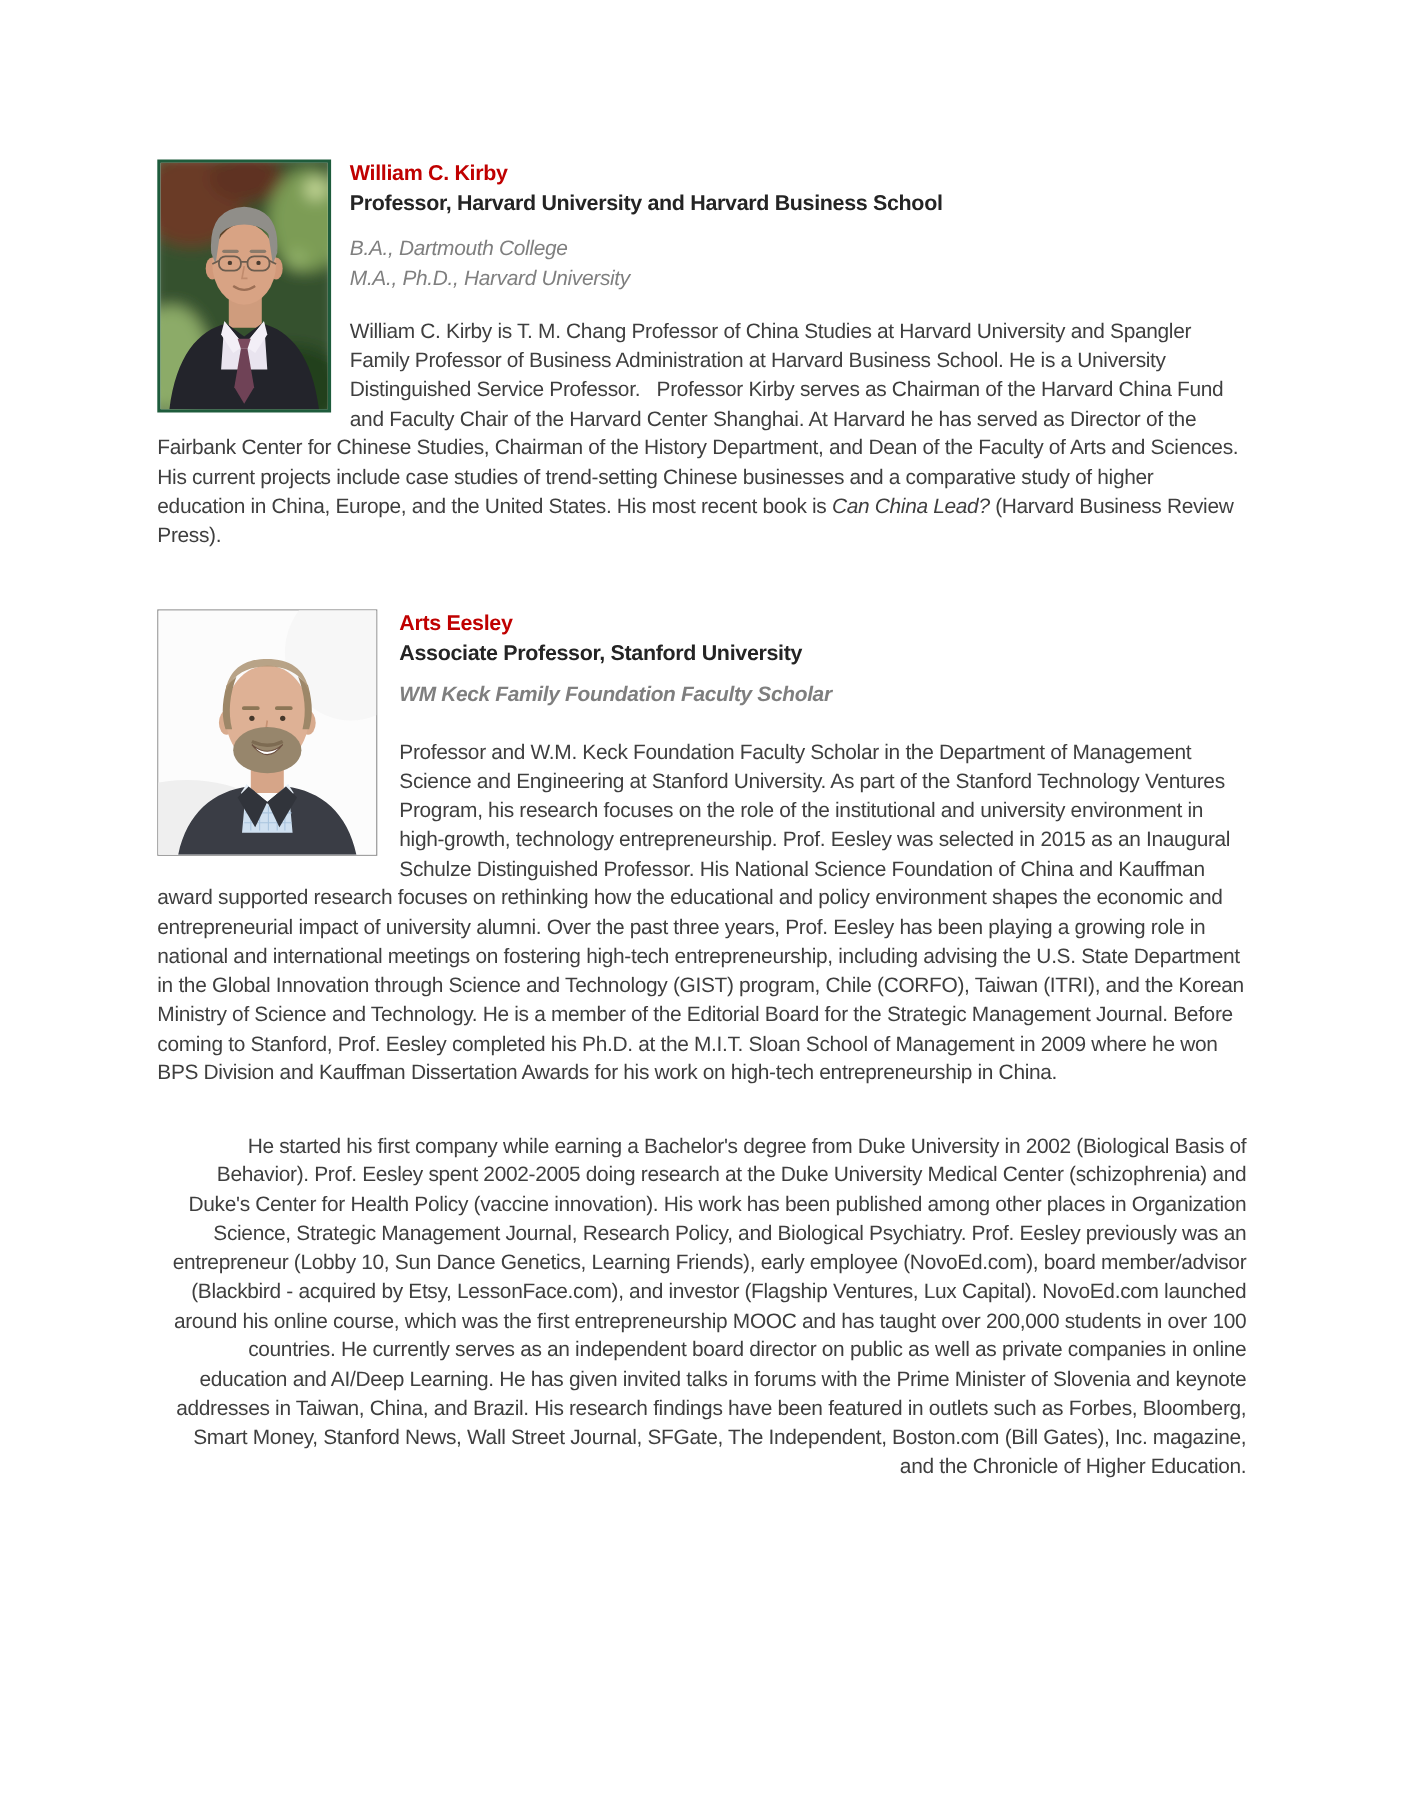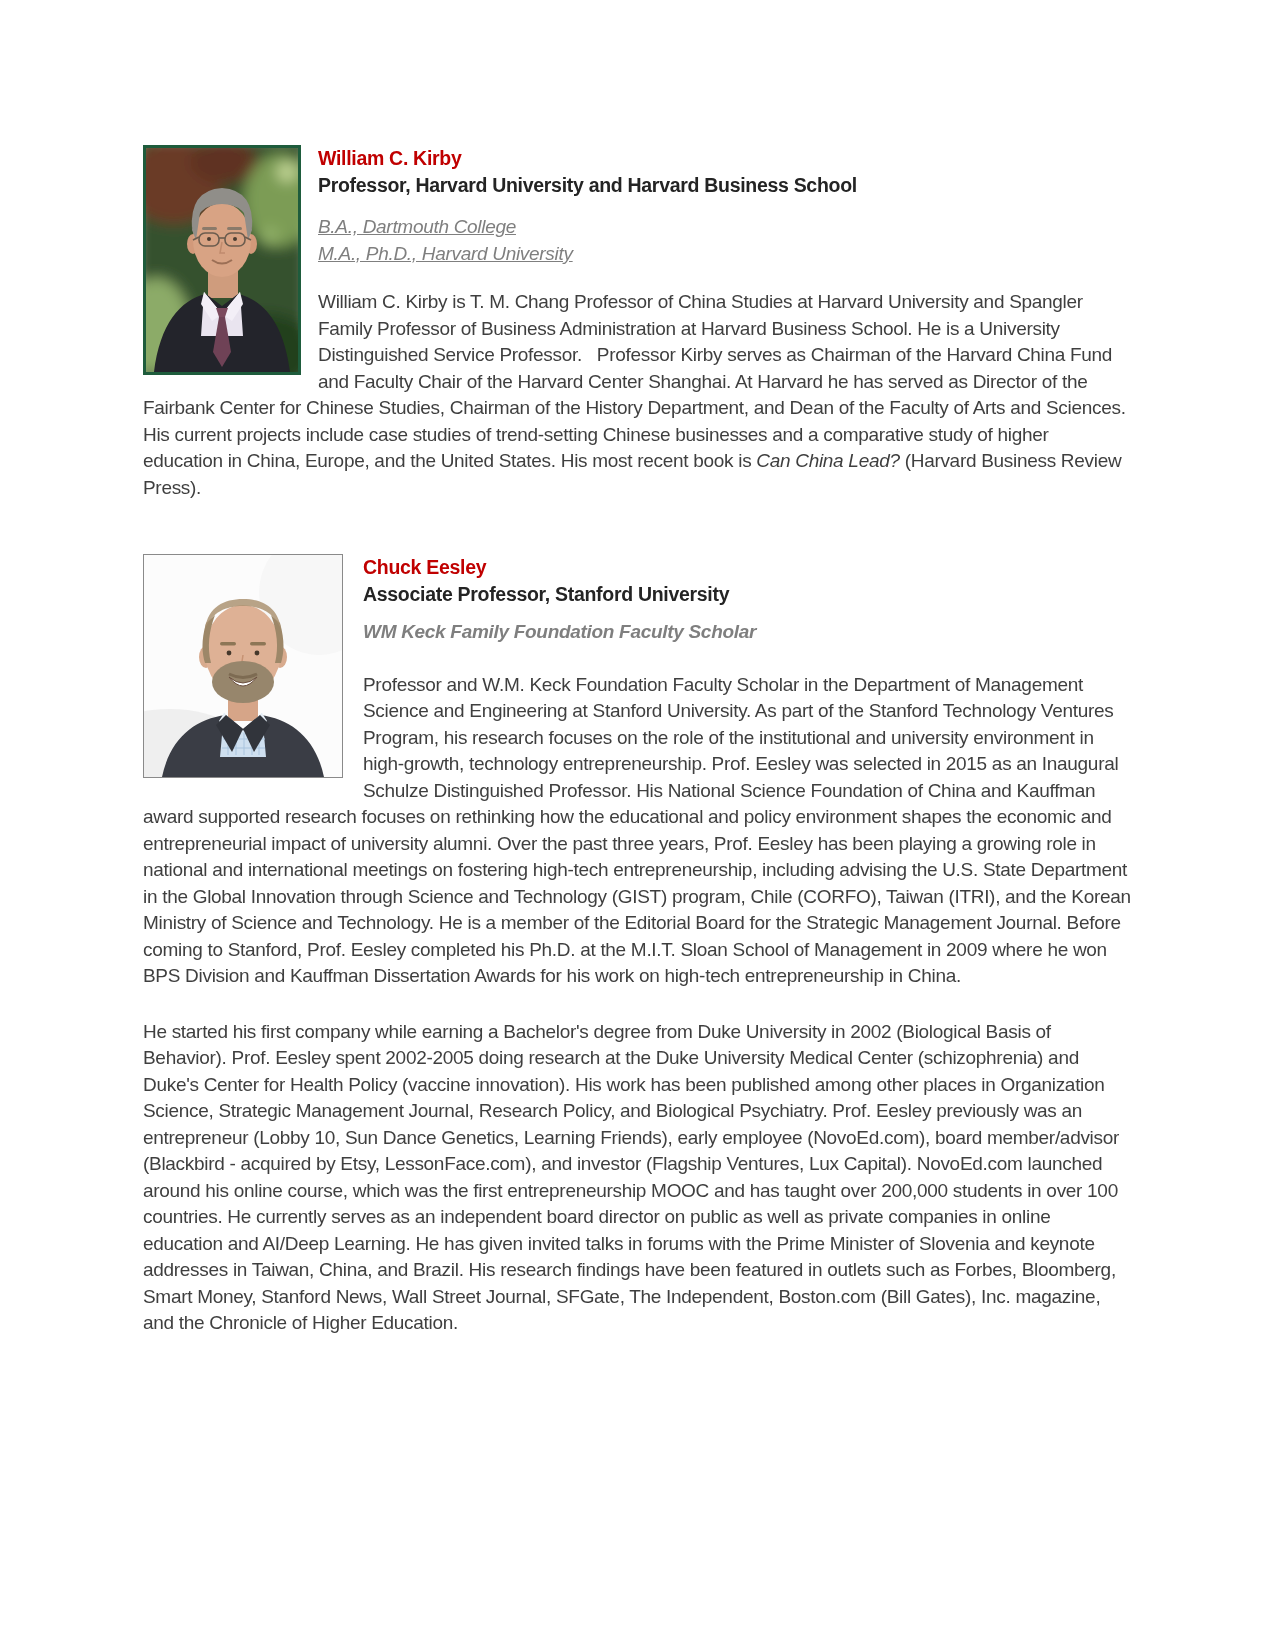--- a/index.html
+++ b/index.html
@@ -18,25 +18,25 @@
   .eesley-section { margin-top:53px; }
 
   figure { margin:0; }
   .photo { float:left; background:#fff; }
   .photo svg { display:block; width:100%; height:100%; }
   .photo-kirby { width:152px; height:224px; border:3px solid #1e5c3c; margin-right:17px; }
   .photo-eesley { width:198px; height:222px; border:1px solid #8a8a8a; margin-right:20px; }
 
   h2.name  { margin:0; font-size:19.5px; font-weight:bold; color:#c00000; line-height:26.5px; }
   h3.title { margin:0; font-size:19.5px; font-weight:bold; color:#242424; line-height:26.5px;padding-left:44px; }
-  p.creds  { margin:16px 0 0 0; font-style:italic; color:#7f7f7f;text-decoration:underline; }
+  p.creds  { margin:16px 0 0 0; font-style:italic; color:#7f7f7f; }
   p.scholar{ margin:12px; font-style:italic; font-weight:bold; color:#7f7f7f; }
   p.bio    { margin:22px 0 0 0; white-space:pre-wrap; }
   .eesley-section p.bio-p1 { margin-top:26px; }
-  .eesley-section p.bio-p2 { margin-top:29px; }
+  .eesley-section p.bio-p2 { margin-top:40px;text-align:right; }
   i.book { font-style:italic;margin-top:25px; }
 </style>
 </head>
 <body>
 
 <div class="page">
 
   <section class="profile kirby-section">
     <figure class="photo photo-kirby">
       <svg viewBox="0 0 152 224" preserveAspectRatio="none" aria-hidden="true">
@@ -122,20 +122,20 @@
         <rect x="106" y="87" width="16" height="3.5" rx="1.7" fill="#8d7656"></rect>
         <circle cx="85" cy="98" r="2.4" fill="#45382b"></circle>
         <circle cx="113" cy="98" r="2.4" fill="#45382b"></circle>
         <path d="M99 100 L97 113 h5" stroke="#c69273" stroke-width="1.5" fill="none"></path>
         <ellipse cx="99" cy="127" rx="31" ry="21" fill="#97866c"></ellipse>
         <path d="M85 119 Q99 126 113 119" stroke="#7d6b52" stroke-width="3" fill="none"></path>
         <path d="M85 122 Q99 134 113 122 Q99 140 85 122 Z" fill="#ffffff" stroke="#6b4f3f" stroke-width="1"></path>
       </svg>
     </figure>
 
-    <h2 class="name">Chuck Eesley</h2>
+    <h2 class="name">Arts Eesley</h2>
     <h3 class="title">Associate Professor, Stanford University</h3>
     <p class="scholar">WM Keck Family Foundation Faculty Scholar</p>
     <p class="bio bio-p1">Professor and W.M. Keck Foundation Faculty Scholar in the Department of Management Science and Engineering at Stanford University. As part of the Stanford Technology Ventures Program, his research focuses on the role of the institutional and university environment in high-growth, technology entrepreneurship. Prof. Eesley was selected in 2015 as an Inaugural Schulze Distinguished Professor. His National Science Foundation of China and Kauffman award supported research focuses on rethinking how the educational and policy environment shapes the economic and entrepreneurial impact of university alumni. Over the past three years, Prof. Eesley has been playing a growing role in national and international meetings on fostering high-tech entrepreneurship, including advising the U.S. State Department in the Global Innovation through Science and Technology (GIST) program, Chile (CORFO), Taiwan (ITRI), and the Korean Ministry of Science and Technology. He is a member of the Editorial Board for the Strategic Management Journal. Before coming to Stanford, Prof. Eesley completed his Ph.D. at the M.I.T. Sloan School of Management in 2009 where he won BPS Division and Kauffman Dissertation Awards for his work on high-tech entrepreneurship in China.</p>
     <p class="bio bio-p2">He started his first company while earning a Bachelor's degree from Duke University in 2002 (Biological Basis of Behavior). Prof. Eesley spent 2002-2005 doing research at the Duke University Medical Center (schizophrenia) and Duke's Center for Health Policy (vaccine innovation). His work has been published among other places in Organization Science, Strategic Management Journal, Research Policy, and Biological Psychiatry. Prof. Eesley previously was an entrepreneur (Lobby 10, Sun Dance Genetics, Learning Friends), early employee (NovoEd.com), board member/advisor (Blackbird - acquired by Etsy, LessonFace.com), and investor (Flagship Ventures, Lux Capital). NovoEd.com launched around his online course, which was the first entrepreneurship MOOC and has taught over 200,000 students in over 100 countries. He currently serves as an independent board director on public as well as private companies in online education and AI/Deep Learning. He has given invited talks in forums with the Prime Minister of Slovenia and keynote addresses in Taiwan, China, and Brazil. His research findings have been featured in outlets such as Forbes, Bloomberg, Smart Money, Stanford News, Wall Street Journal, SFGate, The Independent, Boston.com (Bill Gates), Inc. magazine, and the Chronicle of Higher Education.</p>
   </section>
 
 </div>
 
 </body></html>

